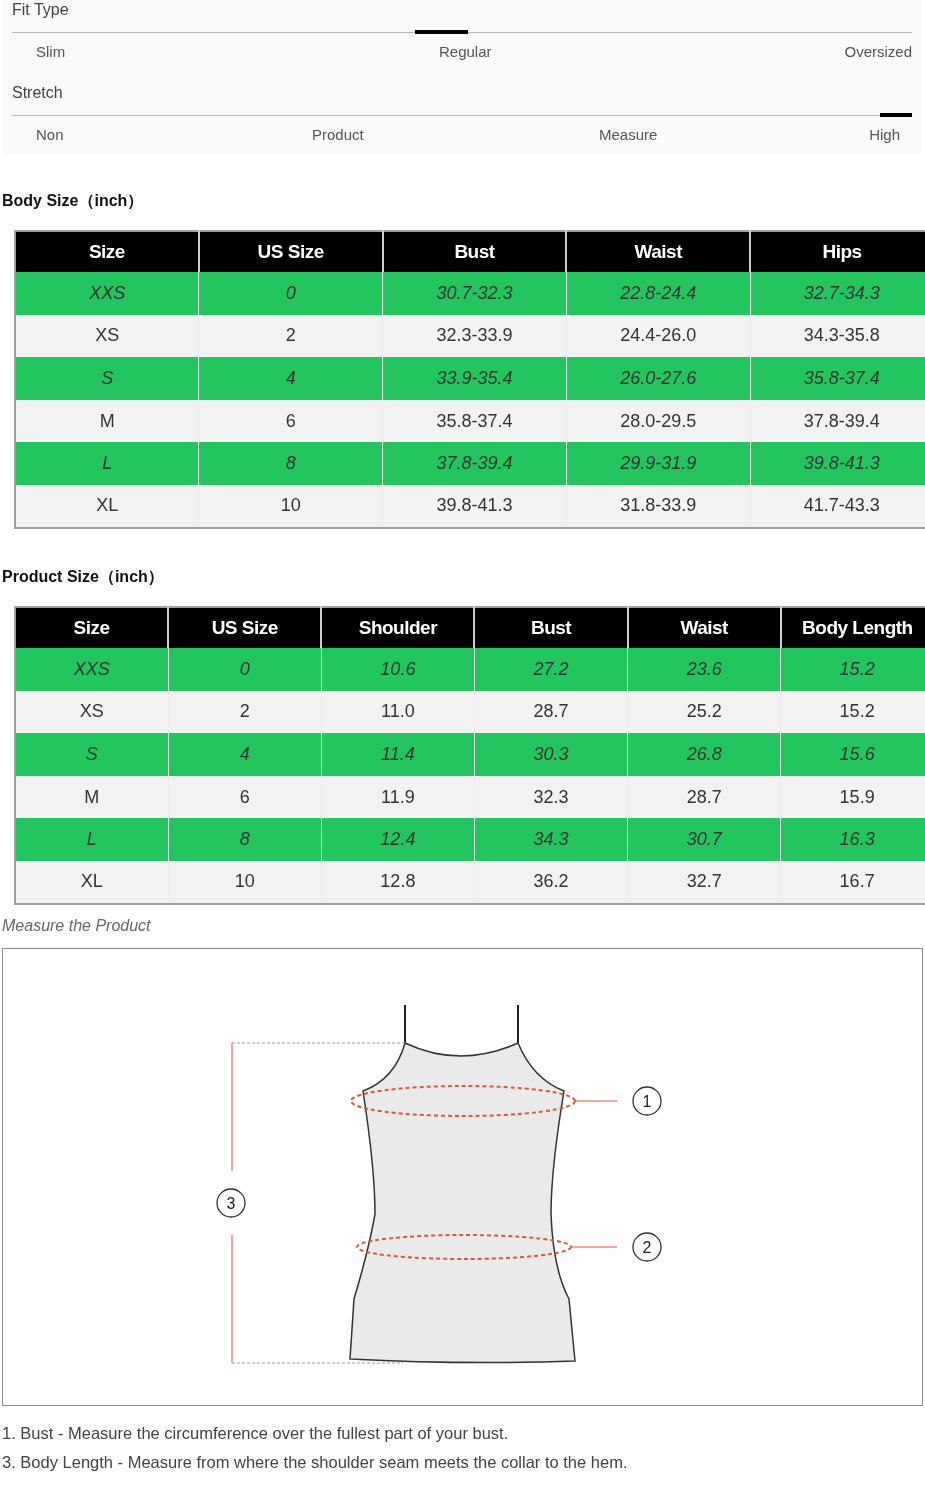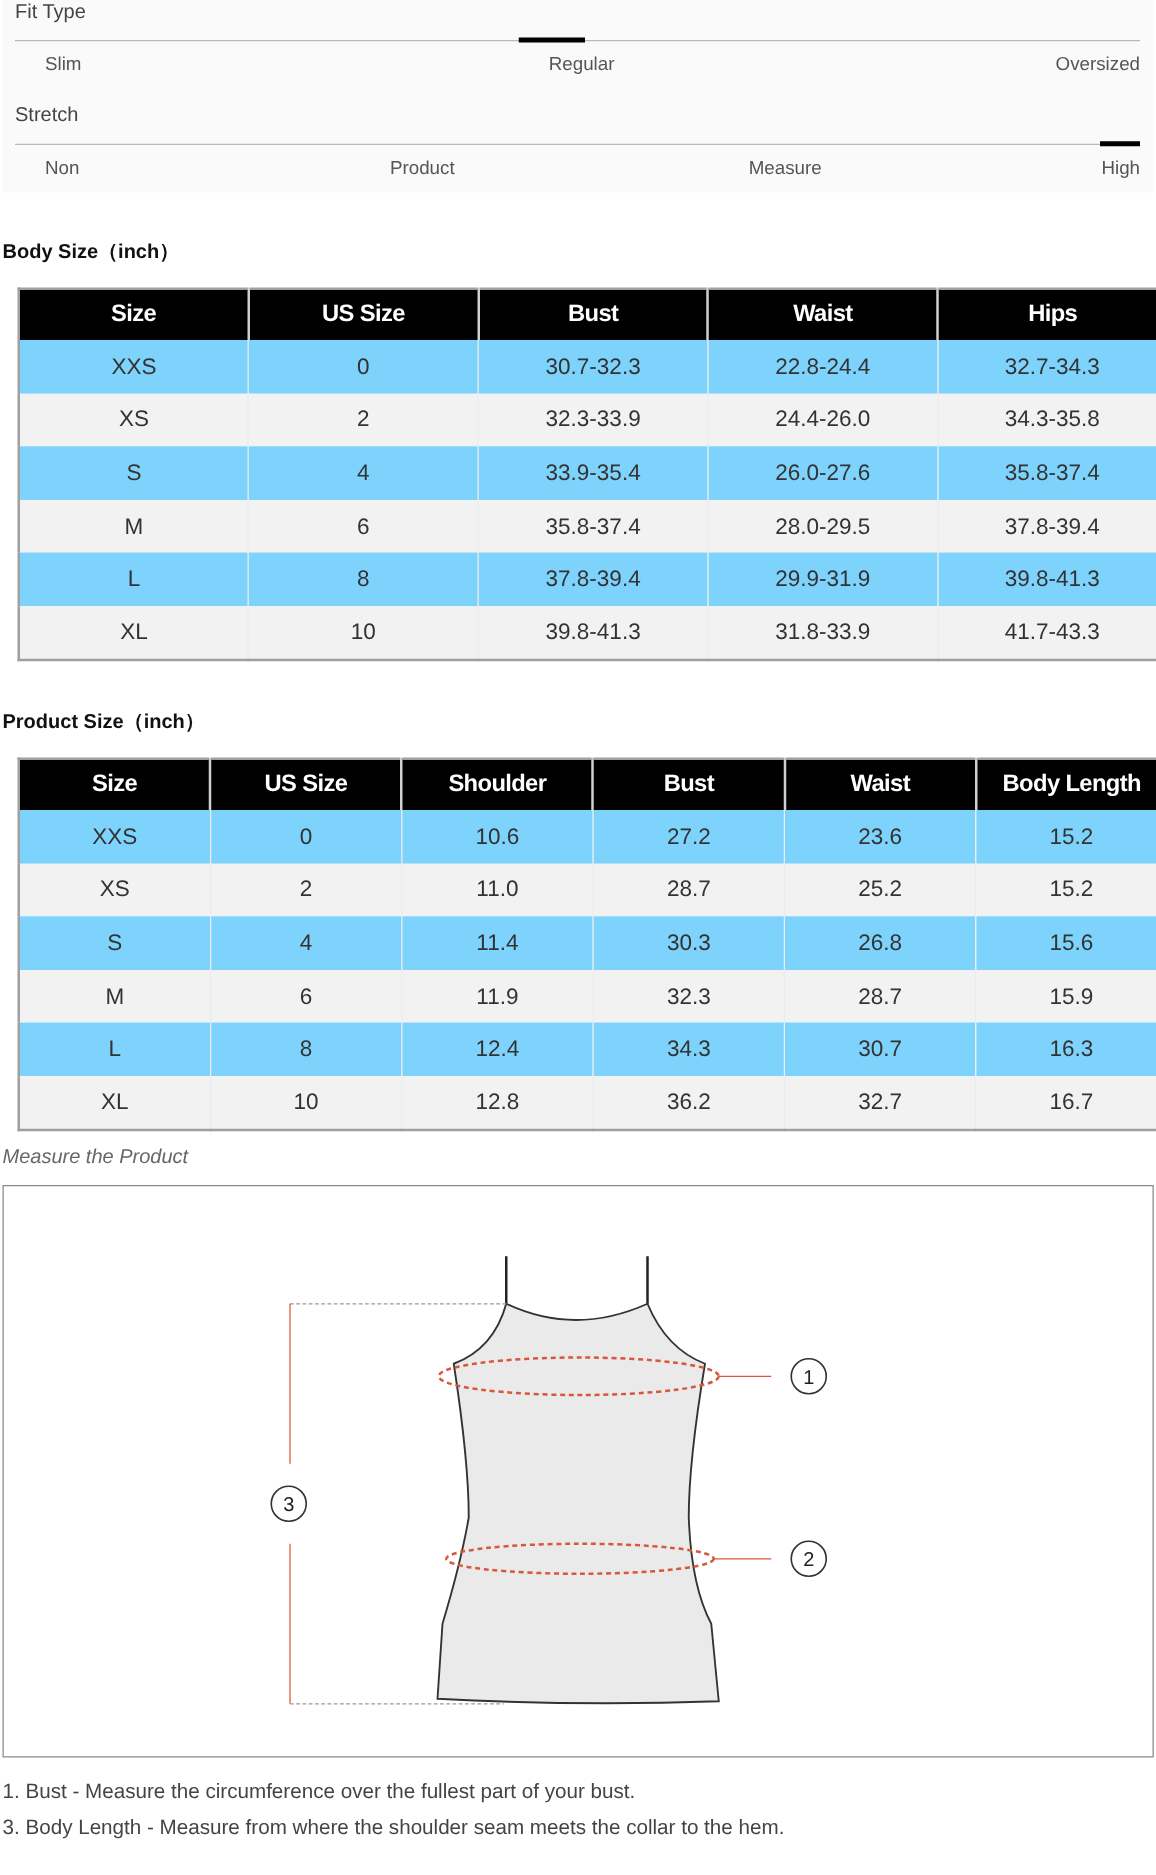--- a/index.html
+++ b/index.html
@@ -15,21 +15,21 @@
 
   
   .section-title { position: absolute; left: 2px; font-size: 16px; font-weight: bold; color: #111; }
 
   
   .size-table { position: absolute; left: 14px; width: 921px; border: 2px solid #a0a0a0; border-collapse: collapse; table-layout: fixed; padding-left: 29px; }
   .size-table th { background: #000; color: #fff; font-weight: bold; font-size: 19px; height: 41px; border-left: 2px solid #cfcfcf; text-align: center; letter-spacing: -0.5px; }
   .size-table th:first-child { border-left: none; }
   .size-table td { height: 42.6px; text-align: center; font-size: 18px; color: #333; border-left: 1px solid #ececec; }
   .size-table td:first-child { border-left: none; }
-  .size-table tr.odd td { background: #7dd3fc; }
+  .size-table tr.odd td { background: #22c55e; font-style: italic; }
   .size-table tr.even td { background: #f2f2f2; }
 
   .measure-caption { position: absolute; left: 2px; top: 917px; font-size: 16px; font-style: italic; color: #666; }
 
   .diagram-box { position: absolute; left: 2px; top: 948px; width: 921px; height: 458px; border: 1.5px solid #8a8a8a; background: #fff; }
   .diagram-box svg { position: absolute; left: 0; top: 0; }
 
   .notes { position: absolute; left: 2px; top: 1419px; font-size: 16.5px; color: #444; line-height: 28.5px; }
 </style>
 </head>
@@ -42,21 +42,21 @@
   <div class="fit-label" style="left:10px; top:43px">Slim</div>
   <div class="fit-label" style="left:413px; top:43px">Regular</div>
   <div class="fit-label" style="right:10px; top:43px">Oversized</div>
 
   <div class="fit-row-title" style="top:84px">Stretch</div>
   <div class="fit-track" style="top:115px"></div>
   <div class="fit-marker" style="left:878px; width:32px; top:113px"></div>
   <div class="fit-label" style="left:10px; top:126px">Non</div>
   <div class="fit-label" style="left:286px; top:126px">Product</div>
   <div class="fit-label" style="left:573px; top:126px">Measure</div>
-  <div class="fit-label" style="right:10px; top:126px">High</div>
+  <div class="fit-label" style="right:22px; top:126px">High</div>
 </div>
 
 <div class="section-title" style="top:191px">Body Size（inch）</div>
 <table class="size-table" style="top:230px">
   <thead>
     <tr>
       <th>Size</th>
       <th>US Size</th>
       <th>Bust</th>
       <th>Waist</th>

